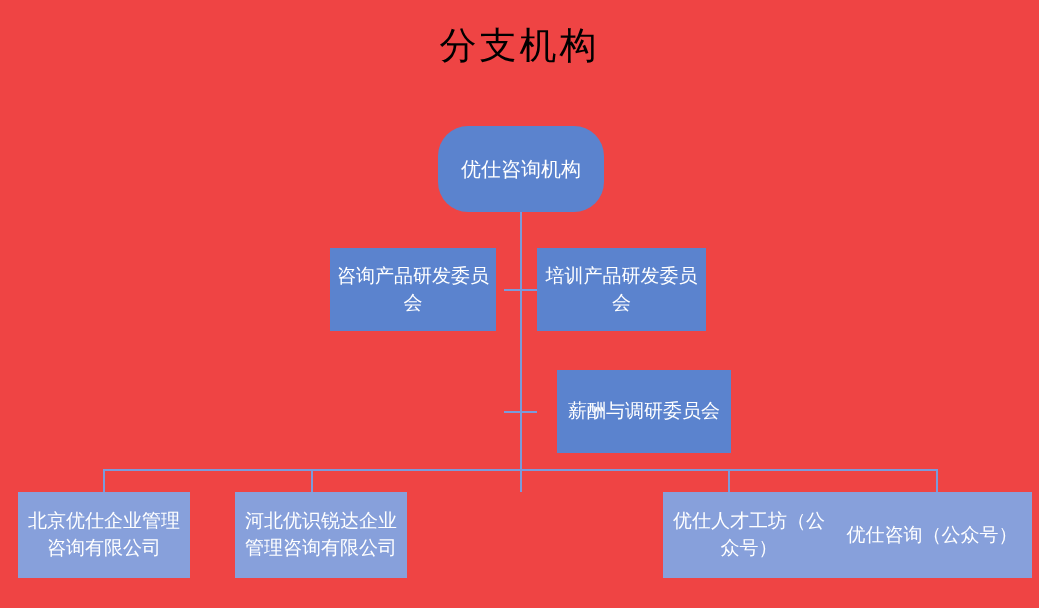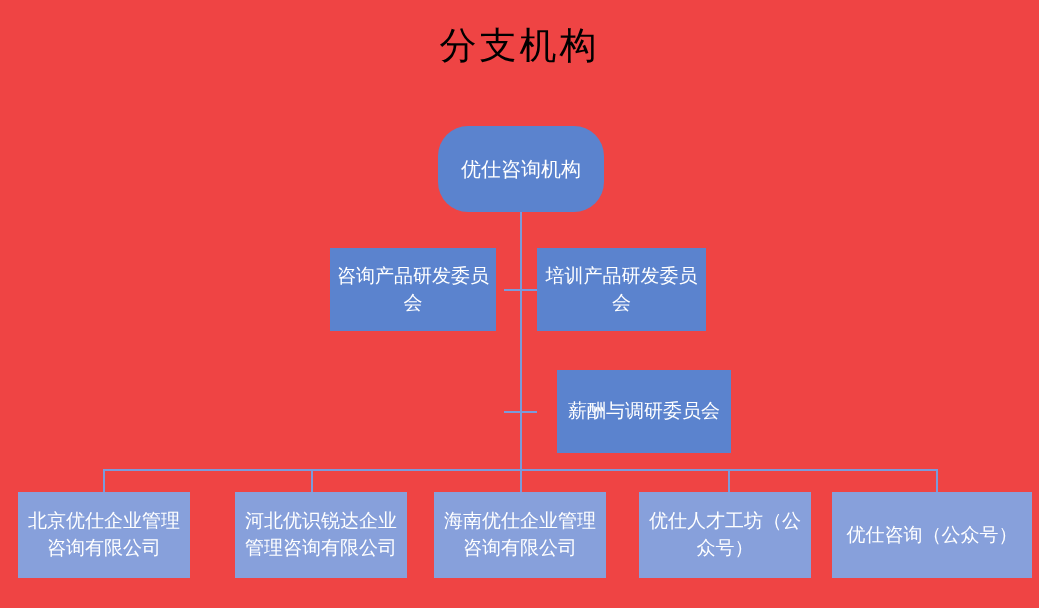--- a/index.html
+++ b/index.html
@@ -93,25 +93,22 @@
   </div>
 
   <div class="node level-3" style="left:18px; top:492px; width:172px; height:86px;">
     <span>北京优仕企业管理咨询有限公司</span>
   </div>
 
   <div class="node level-3" style="left:235px; top:492px; width:172px; height:86px;">
     <span>河北优识锐达企业管理咨询有限公司</span>
   </div>
 
-  <div class="node level-3" style="left:434px; top:492px; width:172px; height:86px;">
-    <span>海南优仕企业管理咨询有限公司</span>
-  </div>
 
-  <div class="node level-3" style="left:639px; top:492px; width:172px; height:86px;">
+  <div class="node level-3" style="left:663px; top:492px; width:172px; height:86px;">
     <span>优仕人才工坊（公众号）</span>
   </div>
 
   <div class="node level-3" style="left:832px; top:492px; width:200px; height:86px;">
     <span>优仕咨询（公众号）</span>
   </div>
 
 </div>
 
 </body></html>

